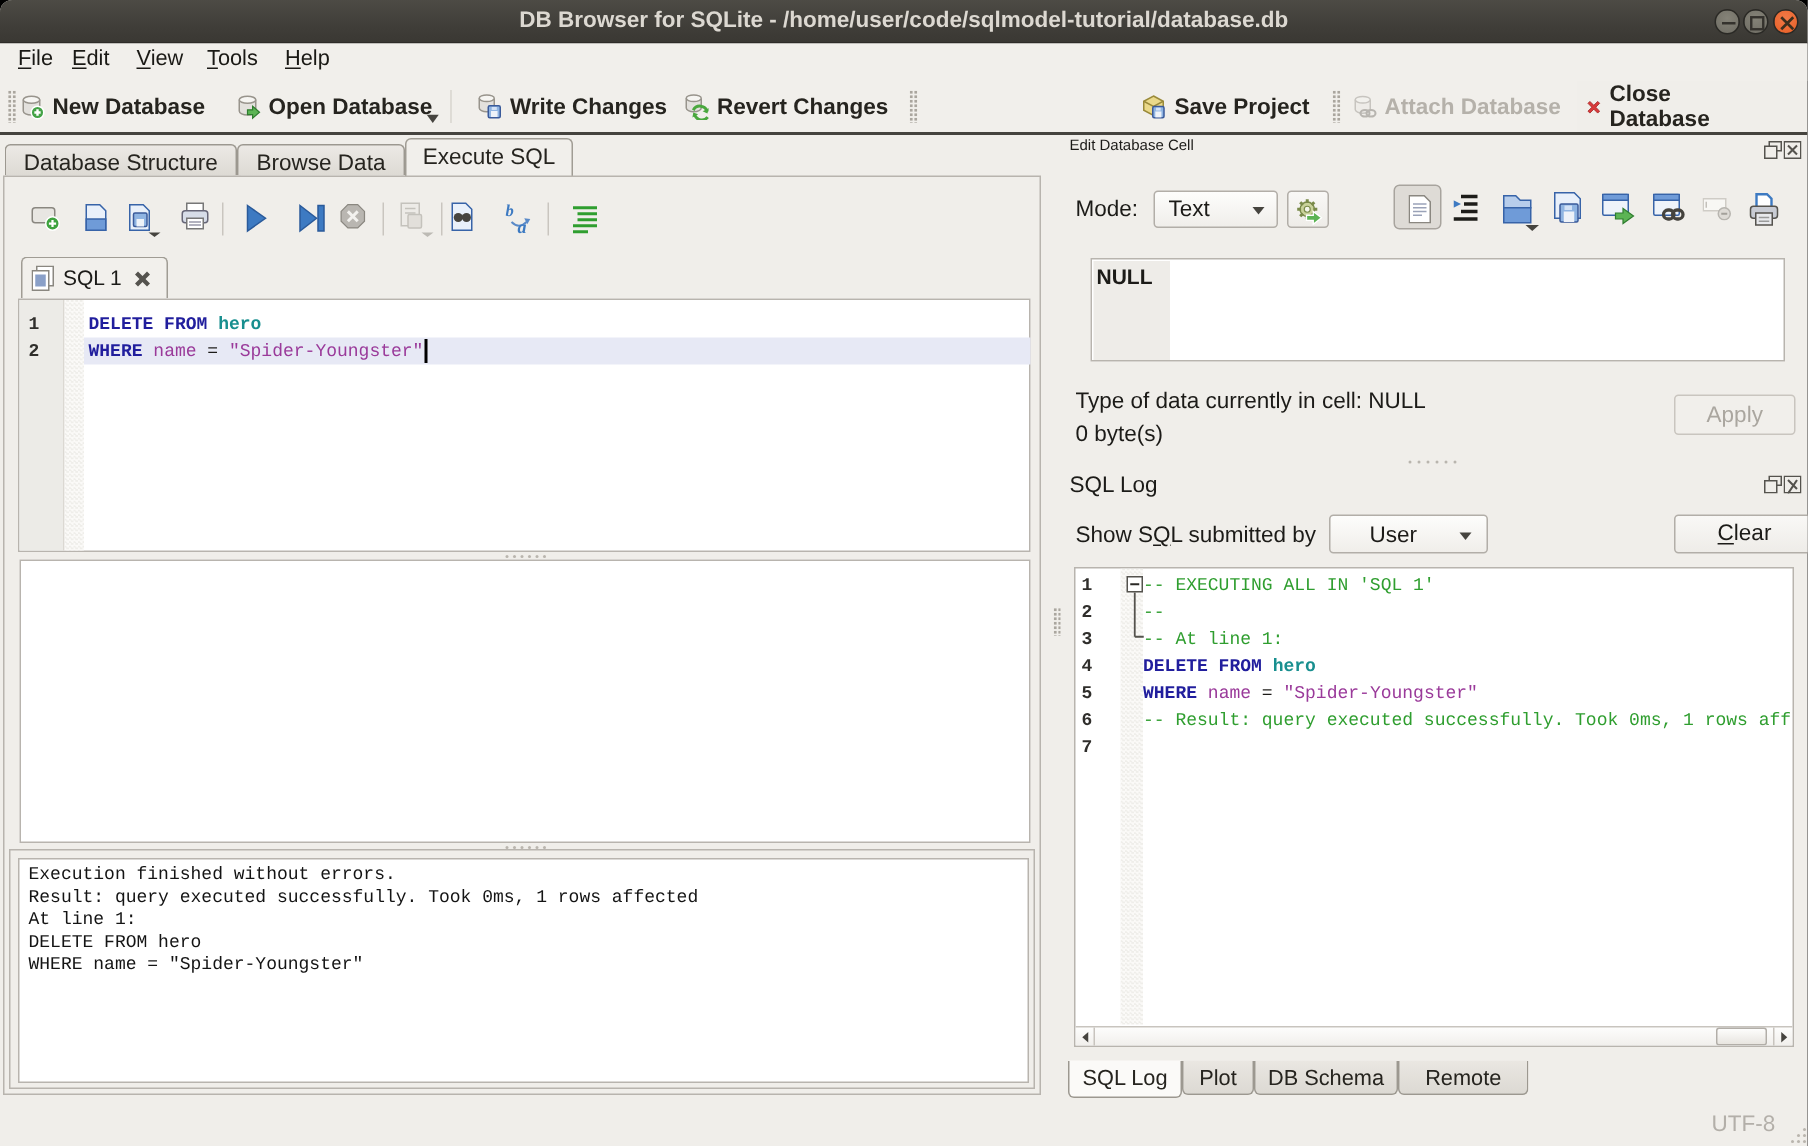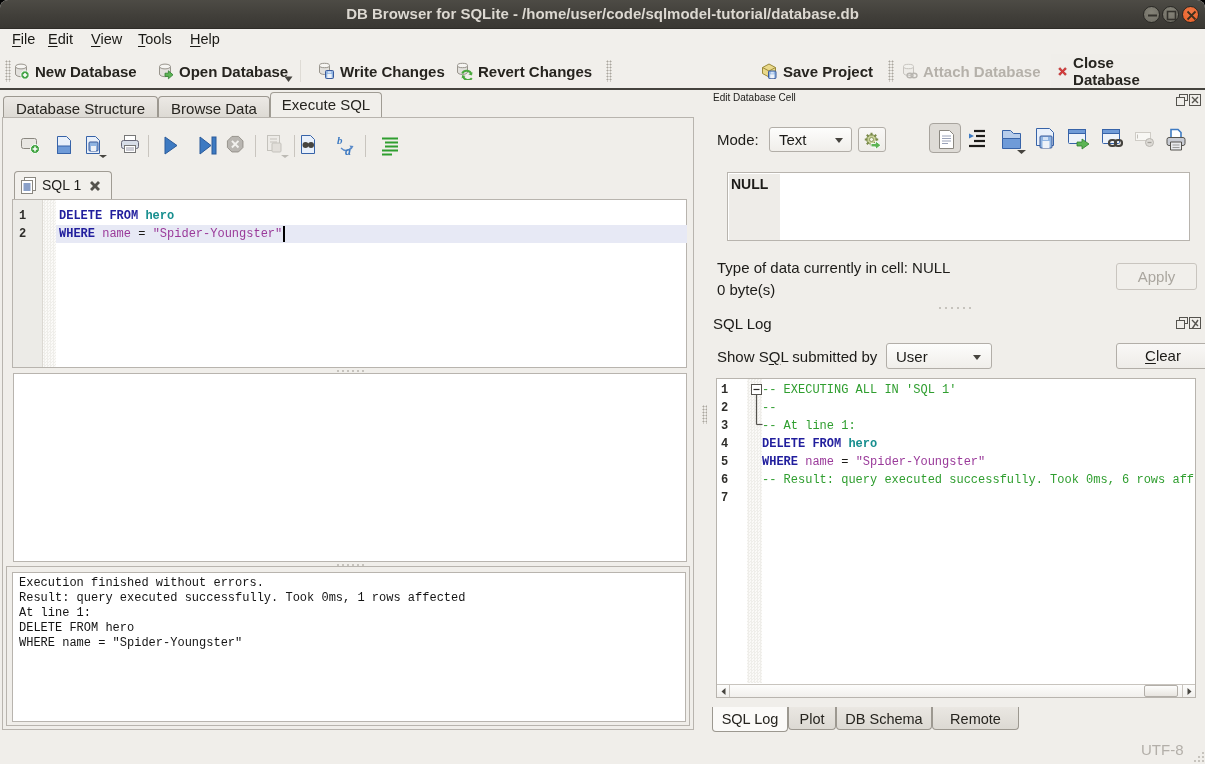--- a/index.html
+++ b/index.html
@@ -410,40 +410,40 @@
   <div class="whitebox" style="left:727px; top:172px; width:463px; height:69px;">
     <div class="abs" style="left:1px; top:1px; width:51px; height:66px; background:#eeece8;"></div>
     <div class="abs" style="left:3px; top:3px; font-weight:bold; font-size:14px;">NULL</div>
   </div>
   <div class="abs" style="left:717px; top:259px; font-size:15px;">Type of data currently in cell: NULL</div>
   <div class="abs" style="left:717px; top:281px; font-size:15px;">0 byte(s)</div>
   <div class="pushbtn disabled" style="left:1116px; top:263px; width:81px; height:27px; line-height:25px; font-size:15px;">Apply</div>
   <div class="abs" style="left:713px; top:315px; font-size:15px;">SQL Log</div>
   <div class="abs" style="left:717px; top:348px; font-size:15px;">Show S<u style="text-underline-offset:2px;">Q</u>L submitted by</div>
   <div class="combo" style="left:886px; top:343px; width:106px; height:26px;">
-    <span style="position:absolute; left:9px; top:4px;">User</span>
+    <span style="position:absolute; left:26px; top:4px;">User</span>
     <span class="arr" style="right:10px; top:11px;"></span>
   </div>
   <div class="pushbtn" style="left:1116px; top:343px; width:94px; height:26px; line-height:24px; font-size:15px;"><u style="text-underline-offset:2px;">C</u>lear</div>
 
   <div id="logbox">
     <div id="logfold"></div>
     <div class="lognum" style="top:2px;">1</div>
     <div class="lognum" style="top:20px;">2</div>
     <div class="lognum" style="top:38px;">3</div>
     <div class="lognum" style="top:56px;">4</div>
     <div class="lognum" style="top:74px;">5</div>
     <div class="lognum" style="top:92px;">6</div>
     <div class="lognum" style="top:110px;">7</div>
     <div class="logline cmt" style="top:2px;">-- EXECUTING ALL IN 'SQL 1'</div>
     <div class="logline cmt" style="top:20px;">--</div>
     <div class="logline cmt" style="top:38px;">-- At line 1:</div>
     <div class="logline" style="top:56px;"><span class="kw">DELETE FROM</span> <span class="tbl">hero</span></div>
     <div class="logline" style="top:74px;"><span class="kw">WHERE</span> <span class="idf">name</span> = <span class="str">"Spider-Youngster"</span></div>
-    <div class="logline cmt" style="top:92px;">-- Result: query executed successfully. Took 0ms, 6 rows aff</div>
+    <div class="logline cmt" style="top:92px;">-- Result: query executed successfully. Took 0ms, 1 rows aff</div>
 
     <svg class="abs" style="left:33px; top:4px;" width="16" height="55">
       <rect x="1.5" y="1.5" width="10" height="10" fill="#fff" stroke="#55534e"></rect>
       <line x1="3.5" y1="6.5" x2="9.5" y2="6.5" stroke="#2a2925" stroke-width="1.2"></line>
       <line x1="6.5" y1="12" x2="6.5" y2="41.5" stroke="#55534e" stroke-width="1.2"></line>
       <line x1="6.5" y1="41.5" x2="12.5" y2="41.5" stroke="#55534e" stroke-width="1.2"></line>
     </svg>
 
     <div class="abs" style="left:0px; top:305px; width:478px; height:13px; background:linear-gradient(#fdfdfc,#f1efec); border-top:1px solid #c8c4be;">
       <div class="abs" style="left:0; top:0; width:13px; height:13px; border-right:1px solid #c8c4be;">

